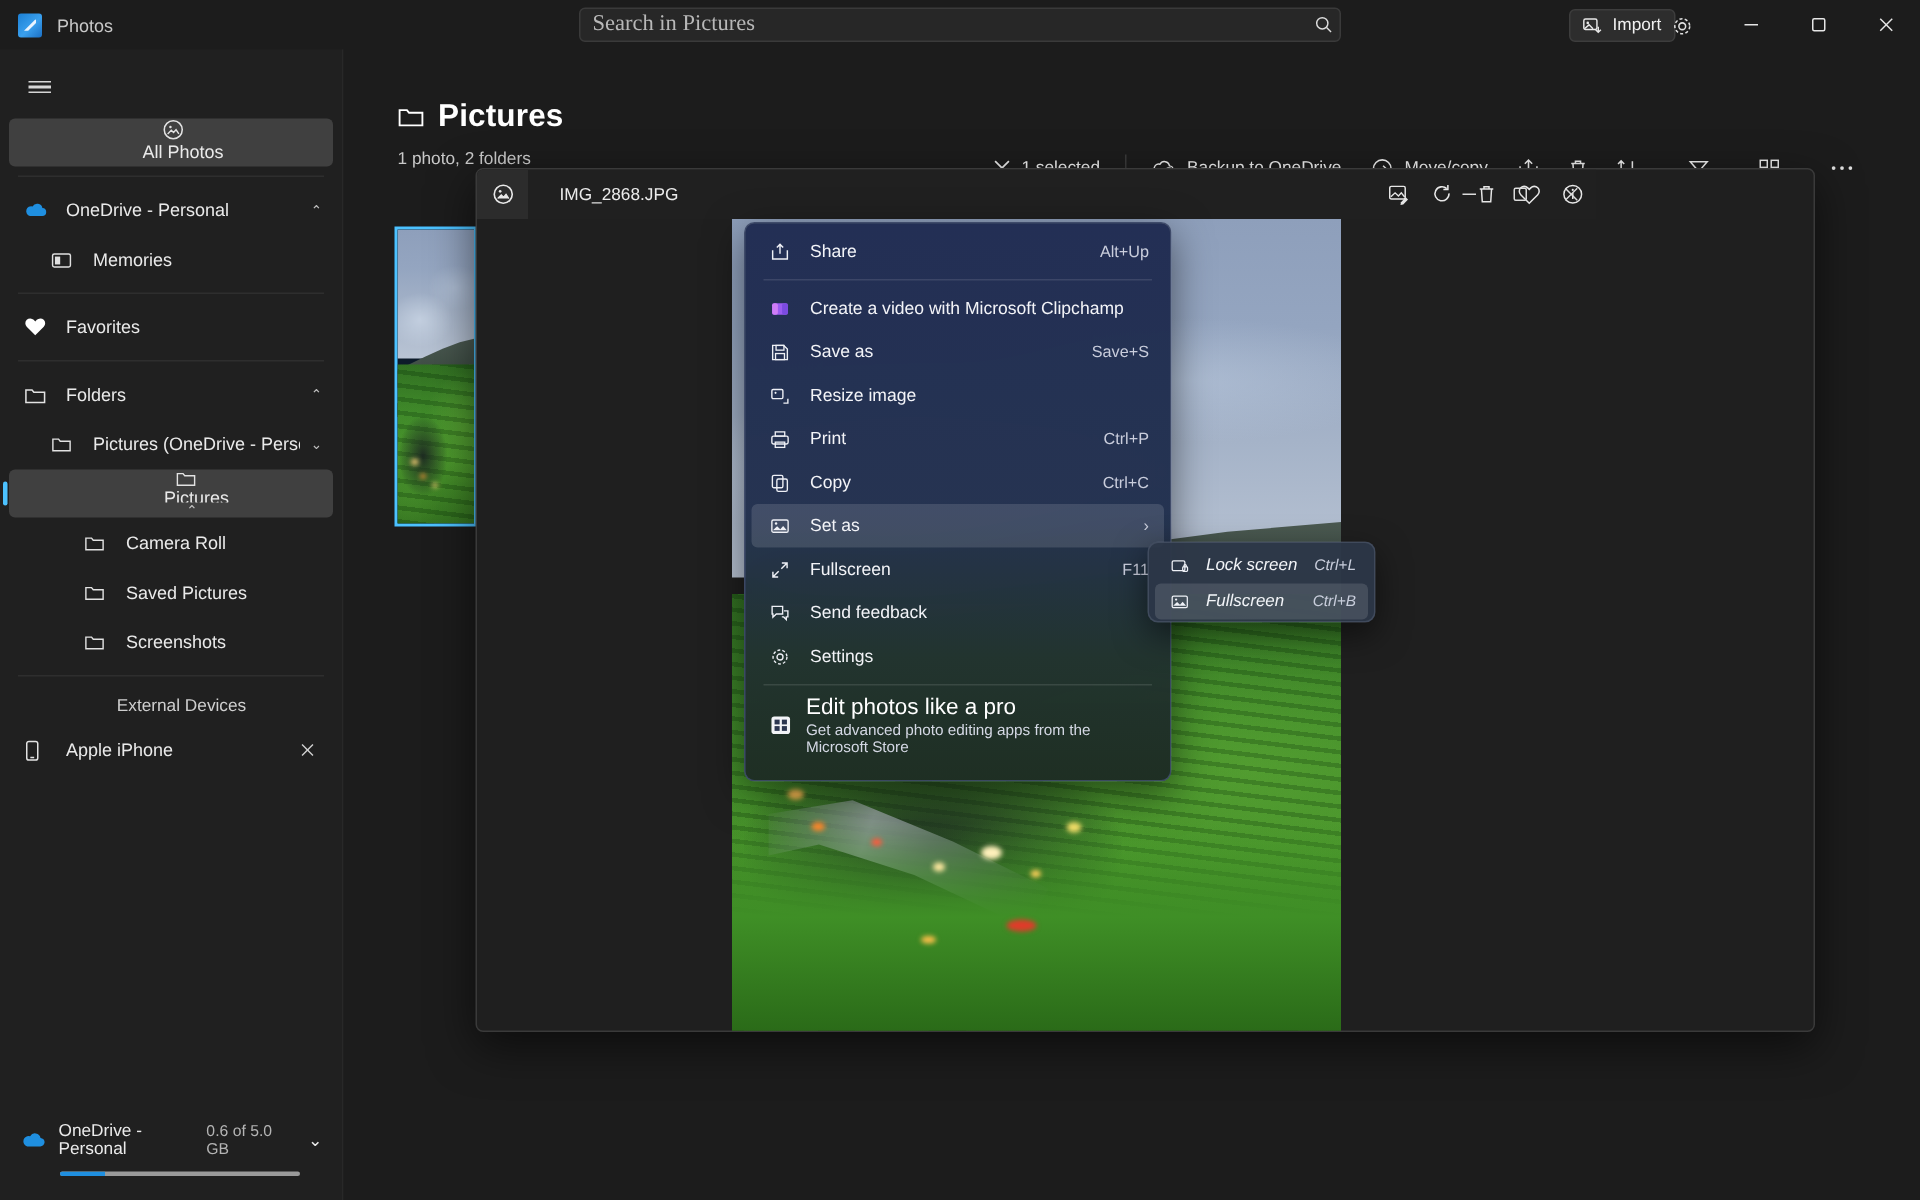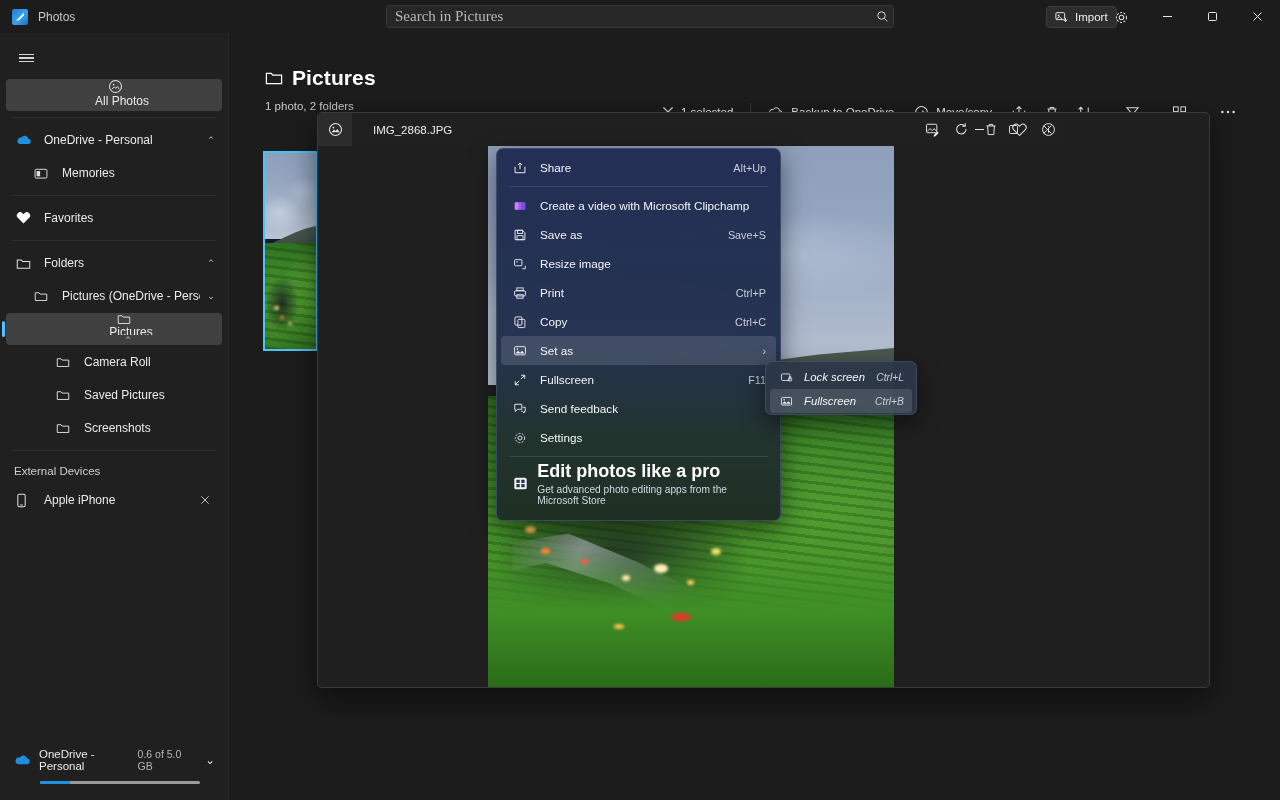--- a/index.html
+++ b/index.html
@@ -74,21 +74,21 @@
   .navitem .ico { width: 22px; display:flex; align-items:center; justify-content:flex-start; }
   .navitem .lbl { flex: 1; margin-left: 6px; white-space: nowrap; overflow: hidden; }
   .navitem .chev { width: 22px; text-align:center; font-size: 9px; color:#c0c0c0; }
   .navitem .selbar {
     position: absolute; left: -4px; top: 8px; width: 3px; height: 16px;
     border-radius: 2px; background: #4cc2ff;
   }
   .sep { height: 1px; background: #2e2e2e; margin: 6px 12px; }
   .indent1 { padding-left: 28px; }
   .indent2 { padding-left: 50px; justify-content: space-between; }
-  .grouphead { font-size: 11.5px; color: #cfcfcf; padding: 8px 0 6px 14px; }
+  .grouphead { font-size: 11.5px; color: #cfcfcf; padding: 8px 0 6px 14px; text-align: center; }
 
   .od-status { position: absolute; left: 0; bottom: 0; width: 229px; padding: 12px 14px 16px 14px; }
   .od-row { display: flex; align-items: center; font-size: 11.5px; color: #eaeaea; gap: 8px; }
   .od-quota { font-size: 10.5px; color: #b4b4b4; margin-left: auto; margin-right: 6px;}
   .od-bar { margin-top: 9px; margin-left: 26px; height: 3px; width: 160px; background: #9a9a9a; border-radius: 2px; overflow: hidden; }
   .od-bar i { display:block; height: 100%; width: 19%; background: #1f8fe0; }
 
   .splitter { position: absolute; left: 232px; top: 405px; width: 3px; height: 22px;
               background: #6a6a6a; border-radius: 2px; }
 
@@ -190,21 +190,21 @@
     display: flex; align-items: center; height: 29px; margin: 0 4px;
     border-radius: 4px; font-size: 11.7px; color: #f3f4f8; padding: 0 10px 0 12px;
   }
   .mi.hl { background: rgba(255,255,255,.13); }
   .mi .mico { width: 22px; display:flex; align-items:center; }
   .mi .mtxt { flex: 1; margin-left: 5px; white-space: nowrap; }
   .mi .acc { font-size: 10.8px; color: #c9cddc; margin-left: 10px; }
   .mdiv { height: 1px; background: rgba(255,255,255,.11); margin: 4px 12px; }
   .mi.two { height: 44px; align-items: center; }
   .mi.two .col { display: flex; flex-direction: column; margin-left: 5px; }
-  .mi.two .t1 { font-size: 18px; color: #ffffff; font-weight: bold;}
+  .mi.two .t1 { font-size: 15px; color: #ffffff; font-weight: normal;}
   .mi.two .t2 { font-size: 10.2px; color: #d4d8e4; margin-top: 2px; }
 
   .submenu {
     position: absolute; left: 765px; top: 361px; width: 152px; height: 54px;
     background: rgba(44,55,72,.95);
     border: 1px solid rgba(120,130,150,.28); border-radius: 7px;
     box-shadow: 0 8px 22px rgba(0,0,0,.5); padding: 3px 0; overflow: hidden;
   }
   .smi { display:flex; align-items:center; height: 24px; margin: 0 4px; border-radius: 4px;
          font-size: 11.3px; color: #f2f4f8; padding: 0 8px 0 10px; font-style: italic; }

